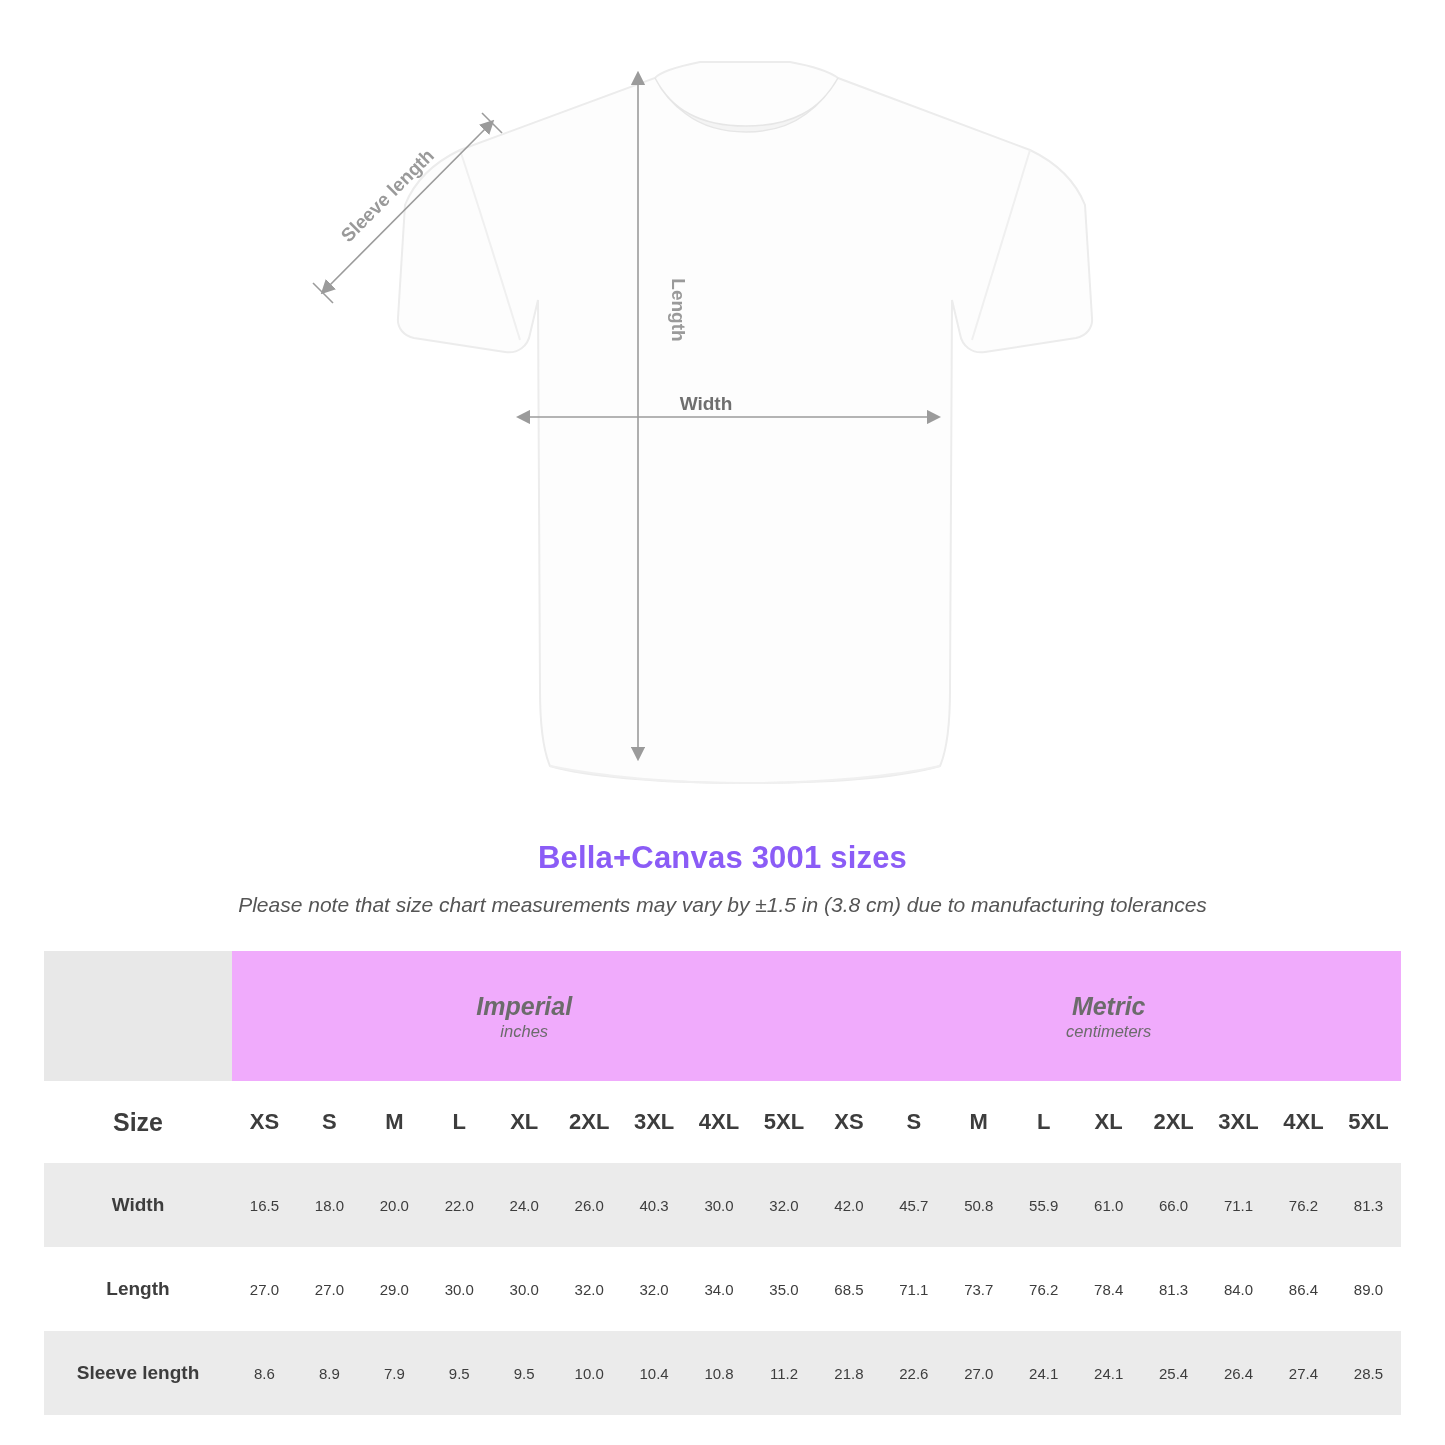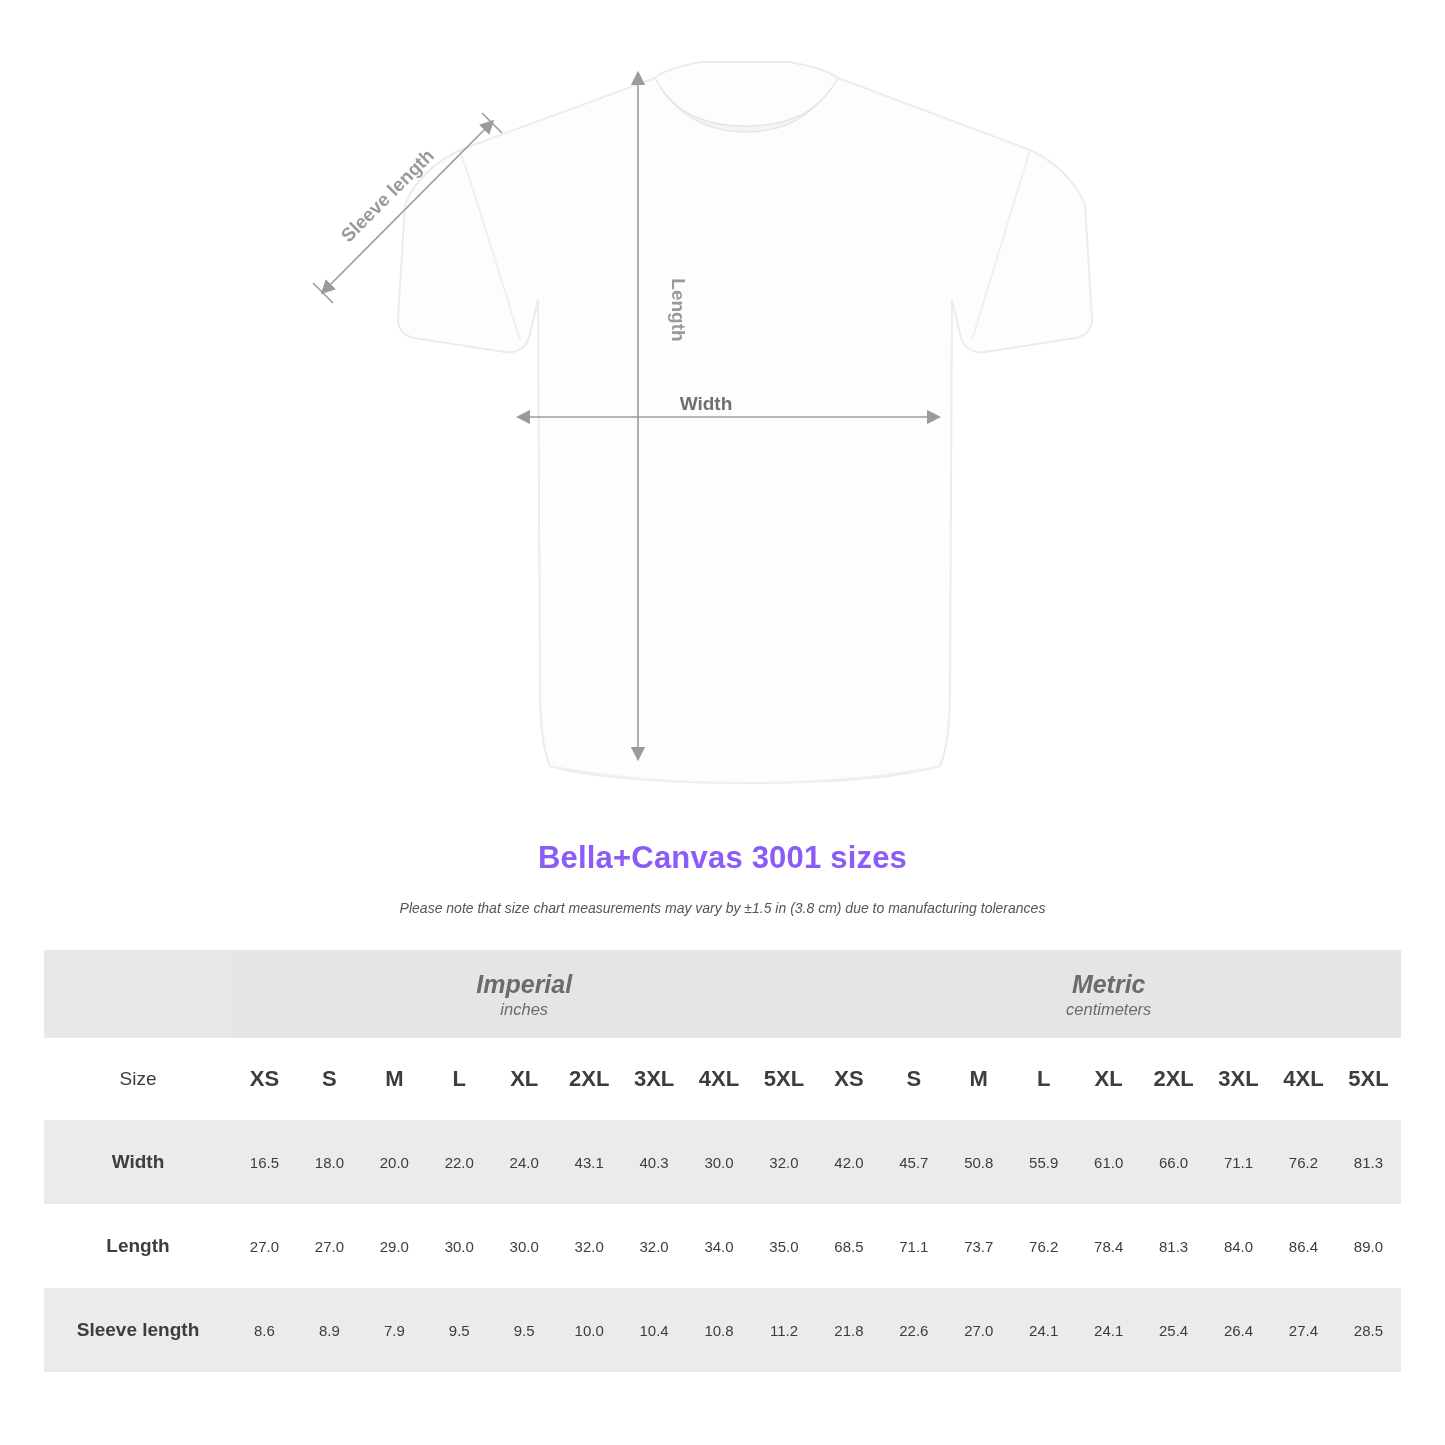--- a/index.html
+++ b/index.html
@@ -36,45 +36,45 @@
     text-align: center;
     margin-top: 10px;
   }
   .chart-title {
     font-size: 31px;
     font-weight: bold;
     color: #8b5cf6;
     letter-spacing: 0.2px;
   }
   .chart-note {
-    font-size: 14px;
+    font-size: 21px;
     font-style: italic;
     color: #555555;
-    margin-top: 24px;
+    margin-top: 17px;
     text-align: center;
   }
 
   
   .table-wrap {
     margin: 34px 44px 0 44px;
   }
   table.size-table {
     border-collapse: collapse;
     width: 1357px;
     table-layout: fixed;
   }
   table.size-table td, table.size-table th {
     text-align: center;
     vertical-align: middle;
     border: none;
   }
 
   .unit-head {
-    height: 88px;
-    background: #e5e5e5;
+    height: 130px;
+    background: #f0abfc;
   }
   .unit-head .unit-name {
     font-size: 25px;
     font-style: italic;
     font-weight: bold;
     color: #6b6b6b;
     line-height: 1.25;
   }
   .unit-head .unit-sub {
     font-size: 16.5px;
@@ -86,22 +86,22 @@
   }
 
   tr.header-row td {
     height: 80px;
     background: #ffffff;
     font-size: 22px;
     font-weight: bold;
     color: #3d3d3d;
   }
   tr.header-row td.rowlabel {
-    font-size: 19px;
-    font-weight: normal;
+    font-size: 25px;
+    font-weight: bold;
   }
 
   tr.data-row td {
     height: 82px;
     font-size: 15px;
     color: #3d3d3d;
   }
   tr.data-row td.rowlabel {
     font-weight: bold;
     font-size: 19px;
@@ -234,21 +234,21 @@
         <td class="datacell">5XL</td>
       </tr>
 
       <tr class="data-row shade">
         <td class="rowlabel">Width</td>
         <td class="datacell">16.5</td>
         <td class="datacell">18.0</td>
         <td class="datacell">20.0</td>
         <td class="datacell">22.0</td>
         <td class="datacell">24.0</td>
-        <td class="datacell">43.1</td>
+        <td class="datacell">26.0</td>
         <td class="datacell">40.3</td>
         <td class="datacell">30.0</td>
         <td class="datacell">32.0</td>
         <td class="datacell">42.0</td>
         <td class="datacell">45.7</td>
         <td class="datacell">50.8</td>
         <td class="datacell">55.9</td>
         <td class="datacell">61.0</td>
         <td class="datacell">66.0</td>
         <td class="datacell">71.1</td>

